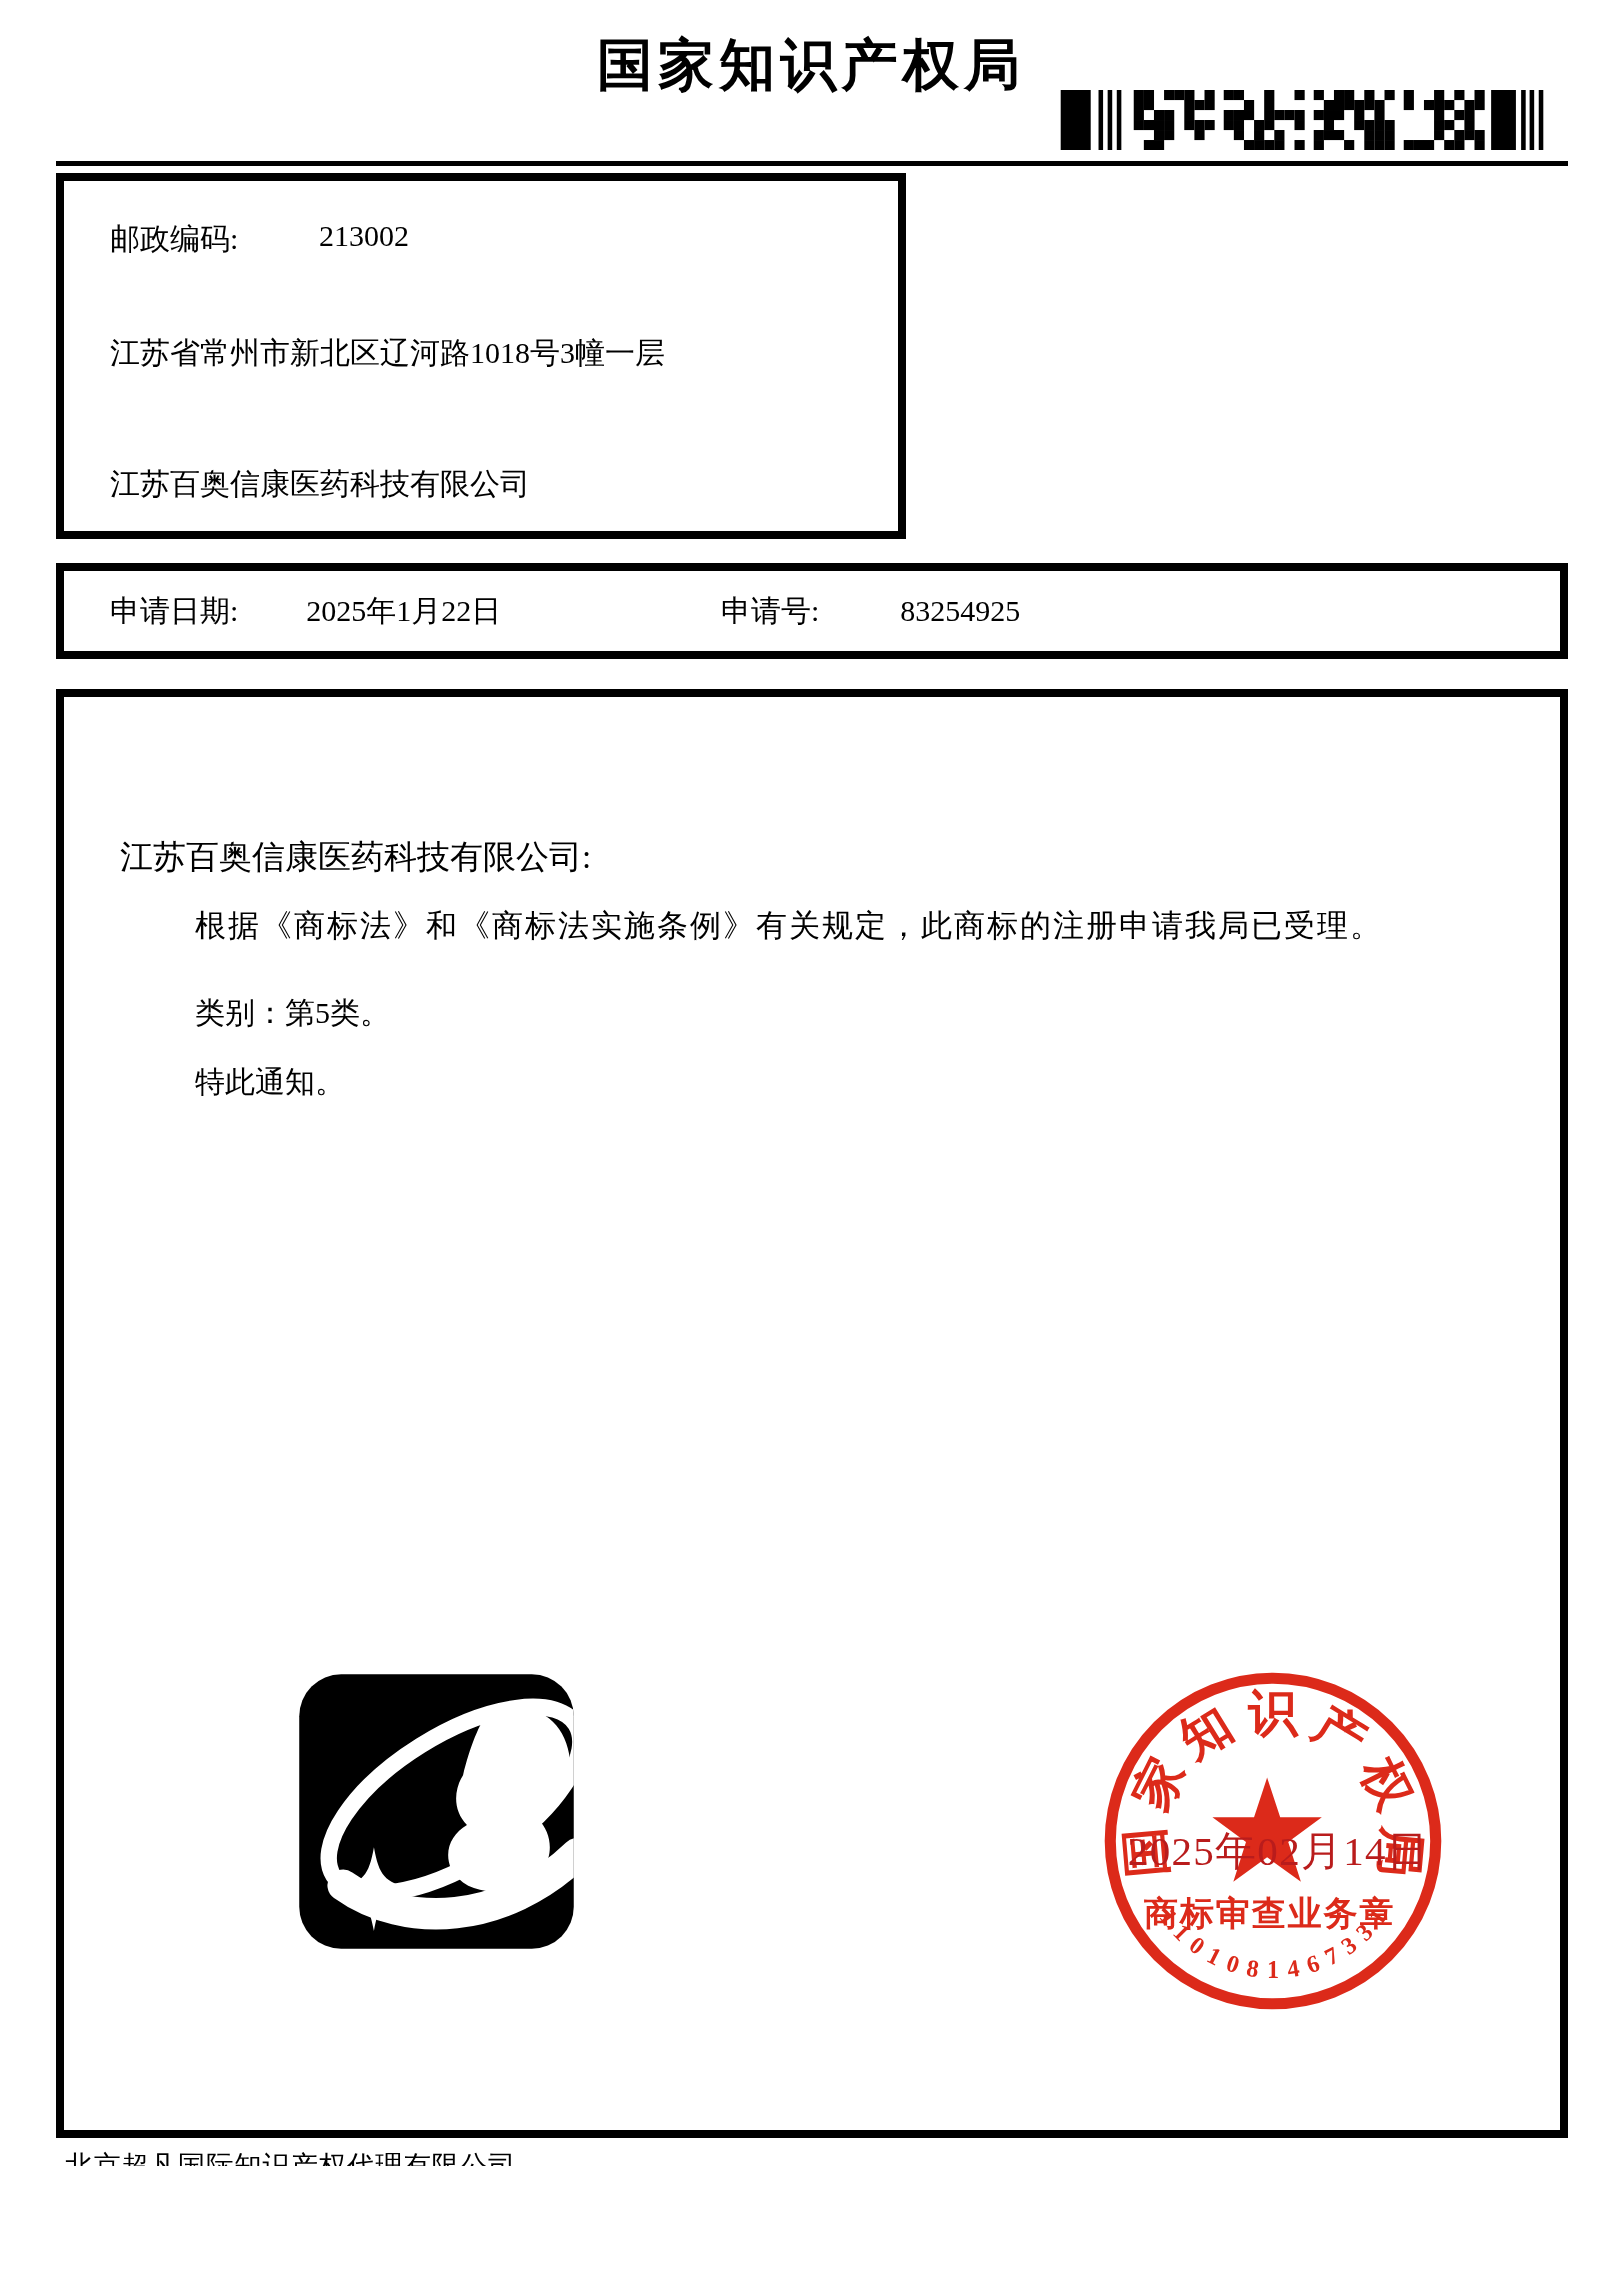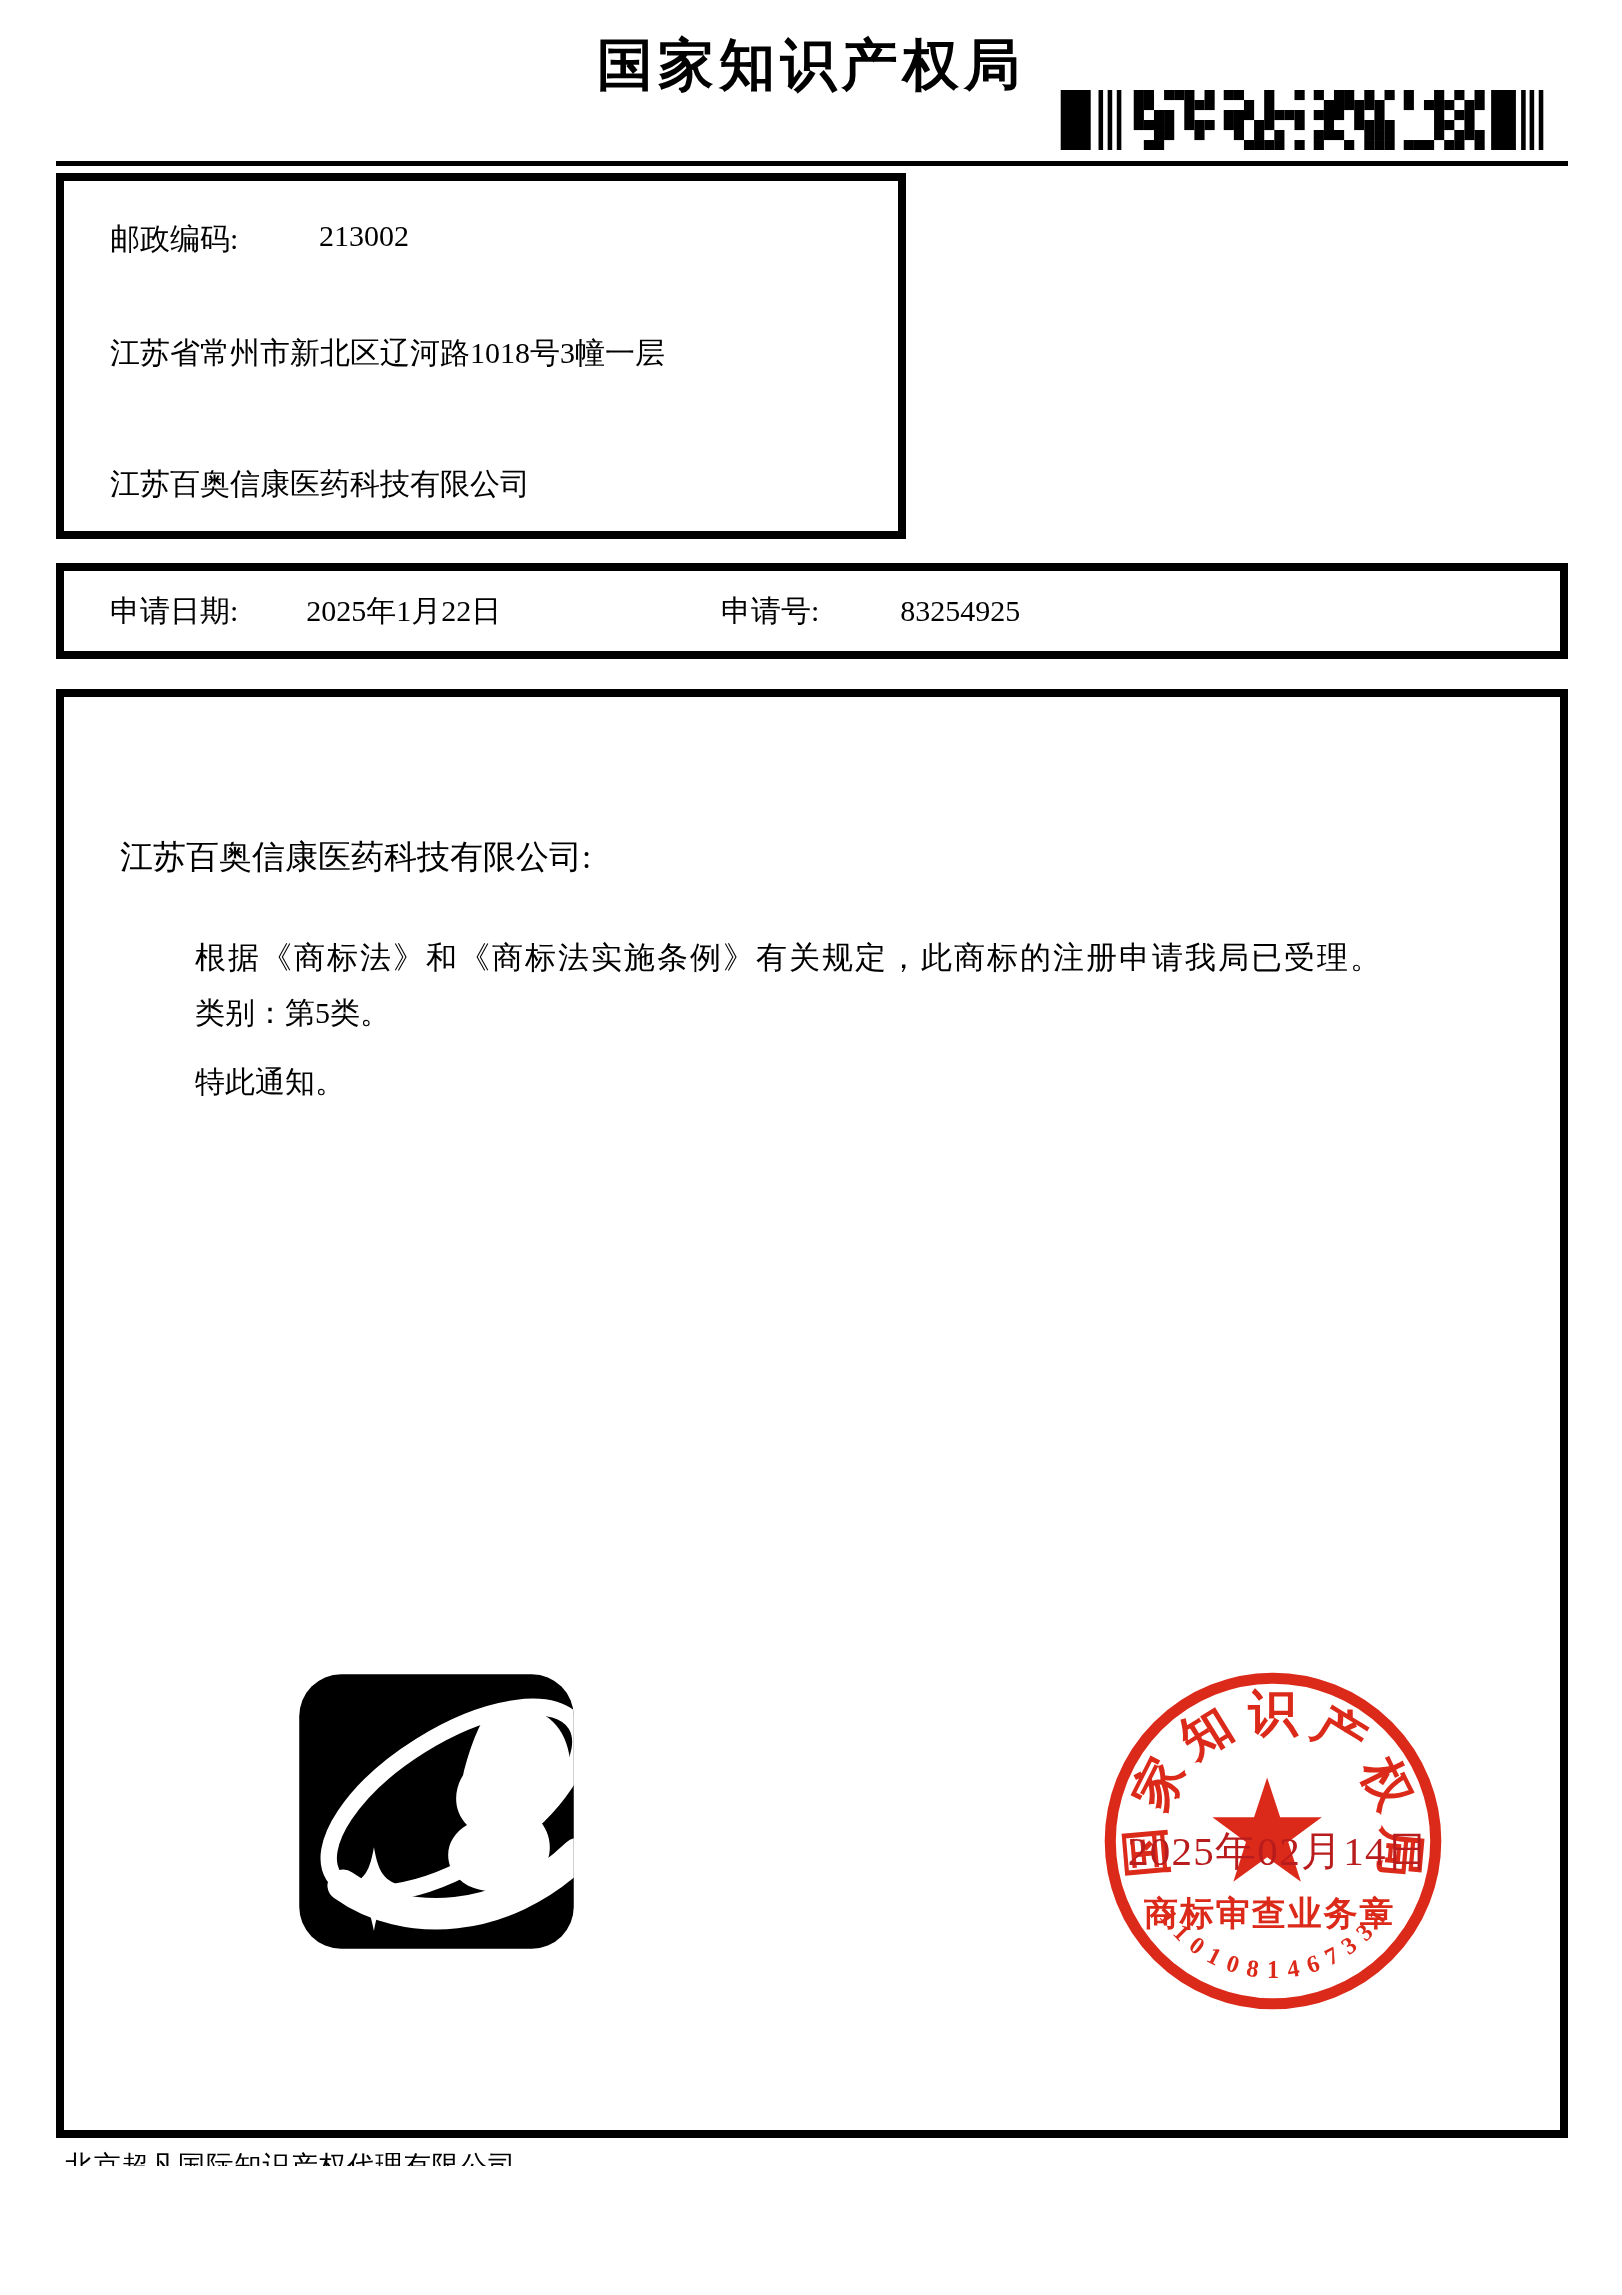--- a/index.html
+++ b/index.html
@@ -34,21 +34,21 @@
   .app-group{position:absolute;top:0;height:100%;display:flex;align-items:center;font-size:30px;white-space:nowrap;gap:32px;}
   .app-group-date{left:46px;}
   .app-group-number{left:657px;}
   .app-label-date{margin-right:36px;}
   .app-label-number{margin-right:49px;}
 
   
   .box-main{top:689px;left:56px;width:1512px;height:1449px;}
   .notice-title{left:0;top:47px;width:100%;text-align:center;font-size:44px;font-weight:600;letter-spacing:4.6px;}
   .notice-salutation{left:56px;top:138px;font-size:33px;}
-  .notice-paragraph{left:131px;top:240px;width:1348px;font-size:31px;letter-spacing:2px;white-space:nowrap;font-family:Liberation Serif, serif;}
+  .notice-paragraph{left:131px;top:208px;width:1348px;font-size:31px;letter-spacing:2px;white-space:nowrap;font-family:Liberation Serif, serif;}
   .notice-category{left:131px;top:296px;font-size:30px;}
   .notice-closing{left:131px;top:365px;font-size:30px;}
 
   
   .tm-logo{top:1669px;left:294px;width:285px;height:285px;}
 
   
   .seal{top:1658px;left:1090px;width:366px;height:366px;}
   .seal-arc-ch{
     font-family:"Liberation Serif","DejaVu Serif",serif;

